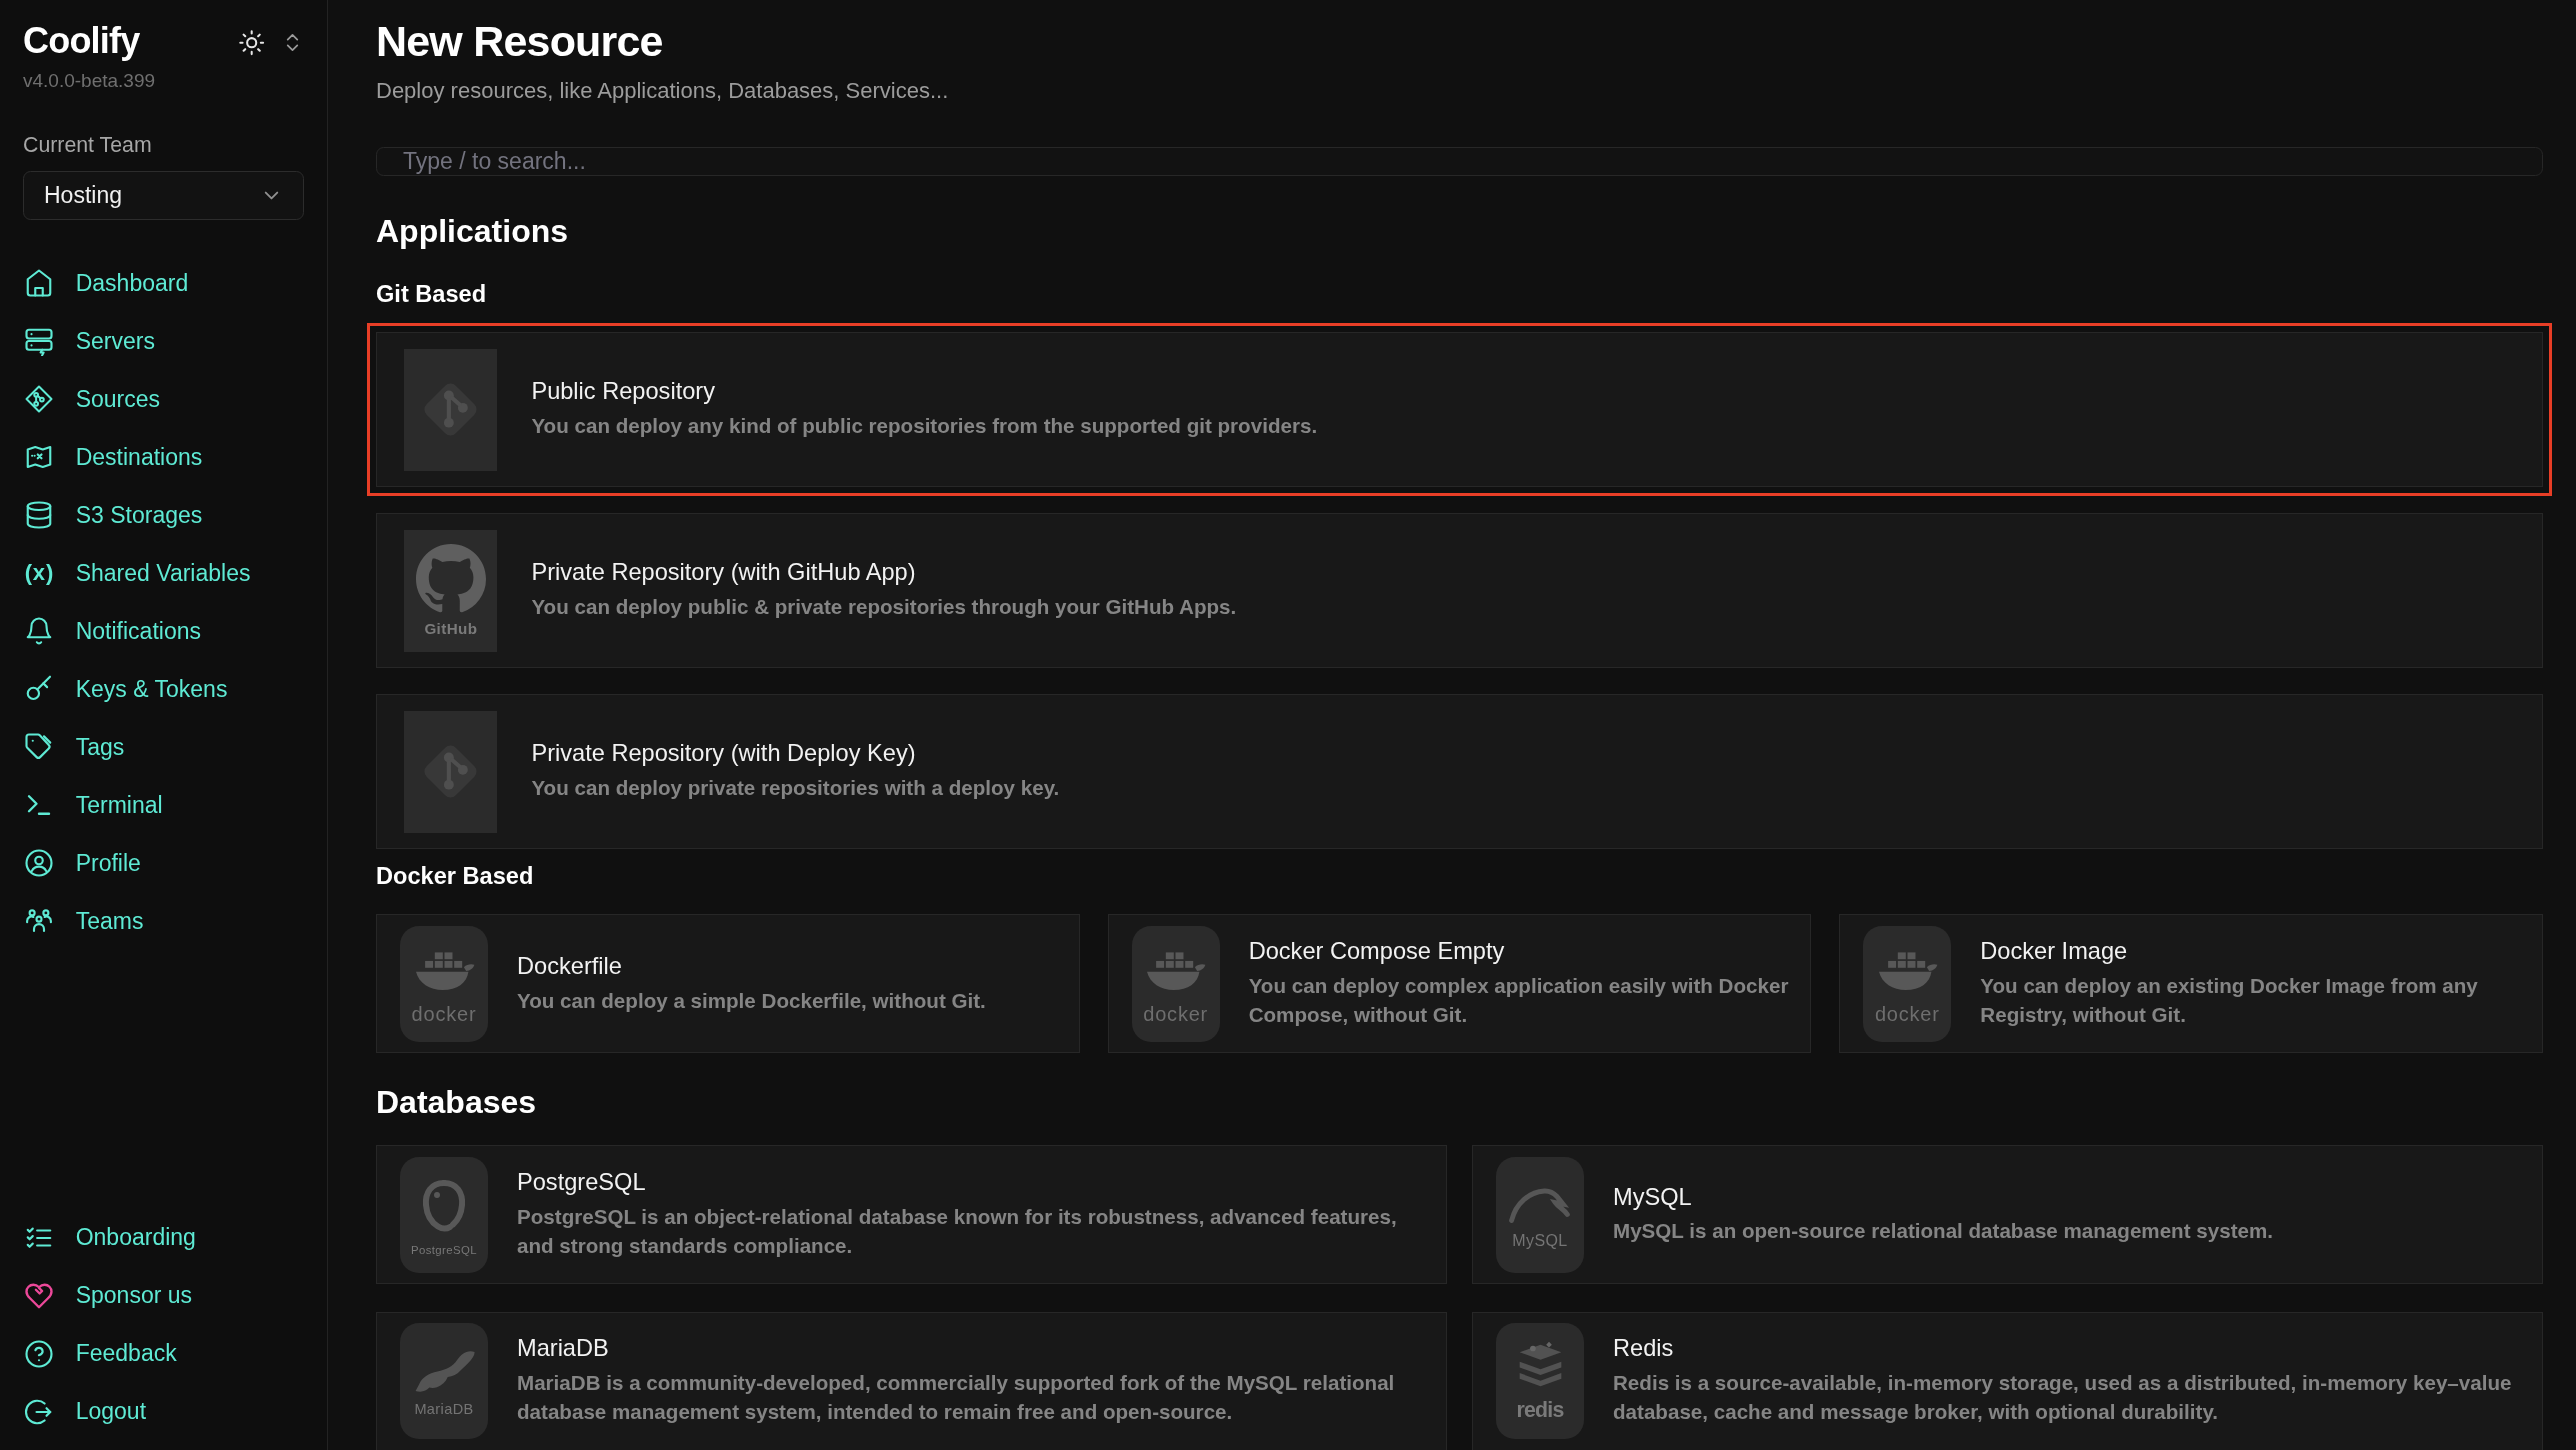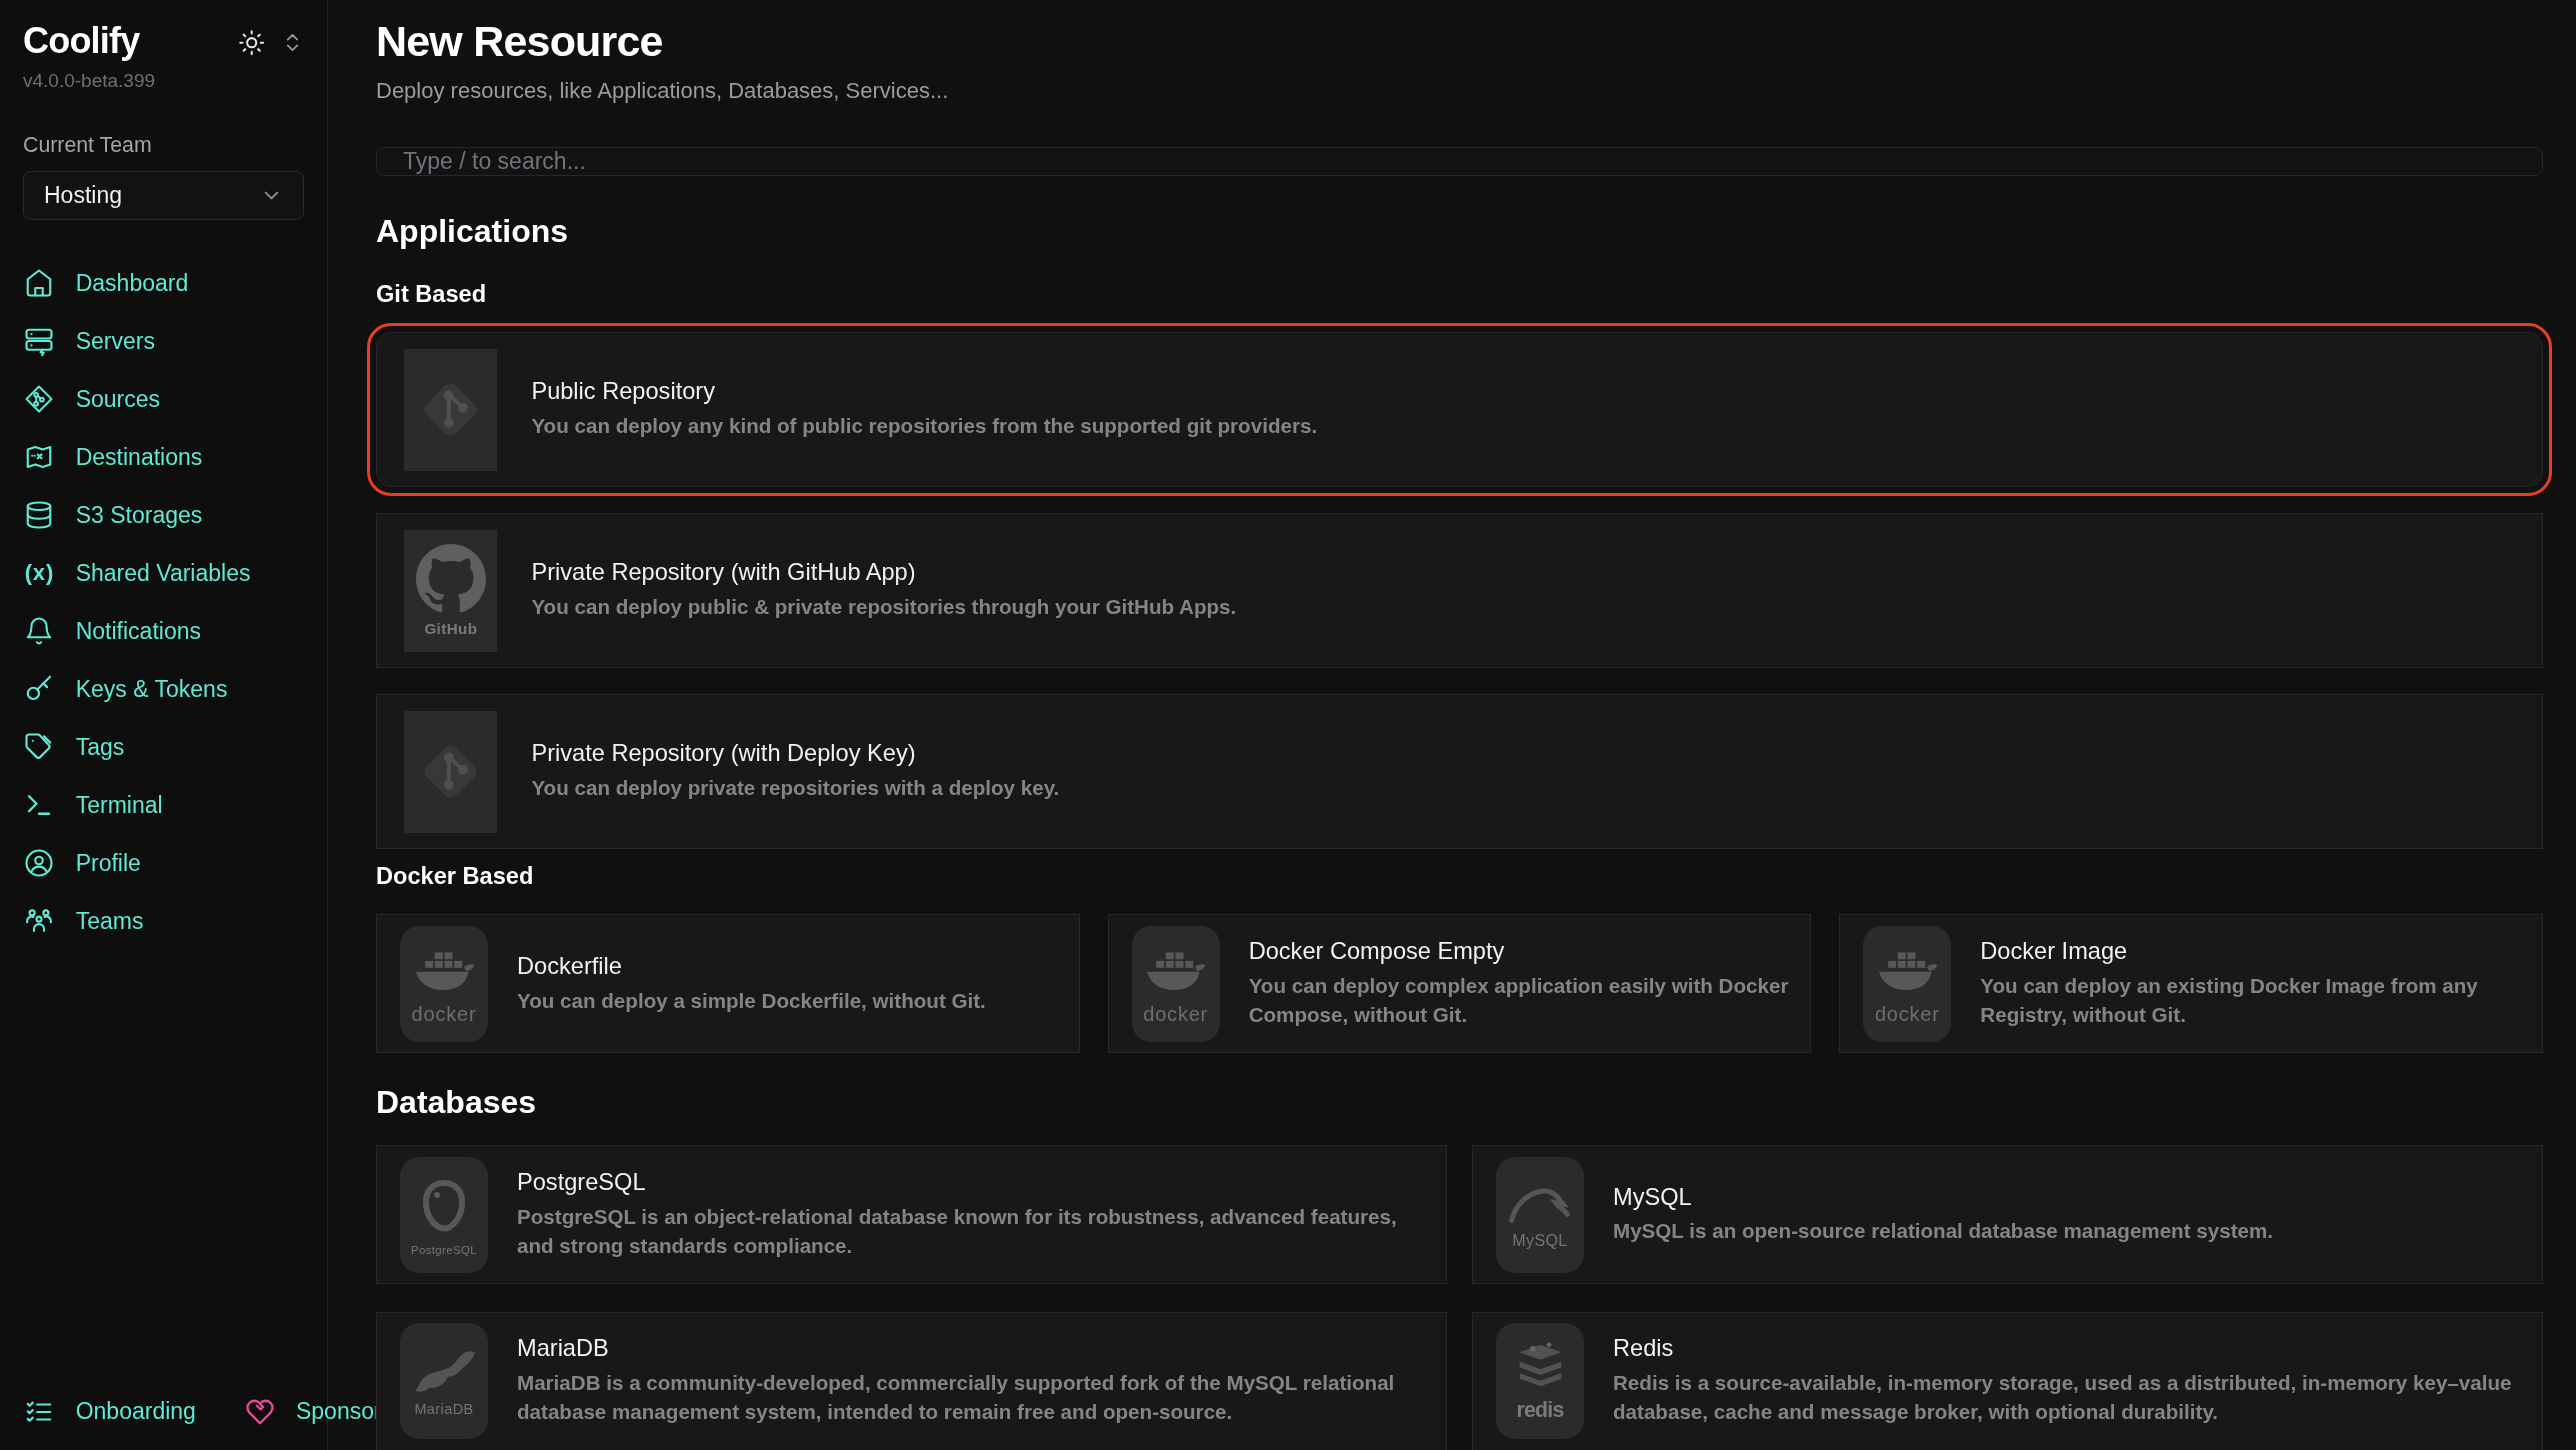--- a/index.html
+++ b/index.html
@@ -33,21 +33,21 @@
   .chev { color:#8f8f8f; }
 
   .nav { margin-top:34px; display:flex; flex-direction:column; }
   .nav-item {
     height:58px; display:flex; align-items:center; gap:21.3px;
     padding:0 24.4px; font-size:23px; color:#5eead4; cursor:pointer; white-space:nowrap;
   }
   .nav-item svg { width:30px; height:30px; flex:none; }
   .nav-item.active { background:#1f1f1f; color:#fcd452; }
   .txt-icon { width:30px; flex:none; text-align:center; font-size:22px; font-weight:700; letter-spacing:0.8px; }
-  .nav-footer { margin-top:auto; display:flex; flex-direction:row;align-items:center; }
+  .nav-footer { margin-top:auto; display:flex; flex-direction:column; }
   .pink svg { color:#ec4899; }
 
   
   .main { flex:1; padding:17px 33px 0 48px; display:flex; flex-direction:column; overflow:hidden; }
   .header-row { display:flex; align-items:center; gap:23px; }
   .page-title { font-size:43px; font-weight:800; letter-spacing:-0.8px; }
   .env-select {
     width:588px; height:51px; background:#161616; border:1.5px solid #2e2e2e;
     border-radius:7.6px; display:flex; align-items:center; justify-content:space-between;
     padding:0 23px; font-size:23px; color:#ededed; cursor:pointer;
@@ -65,21 +65,21 @@
   .git-heading { margin-top:30.5px; }
   .docker-heading { margin-top:14px; }
   .db-heading { margin-top:30.5px; }
 
   .card-list { margin-top:24.4px; display:flex; flex-direction:column; gap:26px; }
   .card {
     background:#181818; border:1.5px solid #272727;
     display:flex; align-items:center; gap:34px; padding:7.6px 23px 7.6px 27.4px;
     min-height:155px; cursor:pointer;
   }
-  .card.highlighted { outline:3px solid #e83e26; outline-offset:6.9px;border-radius:15px; }
+  .card.highlighted { outline:3px solid #e83e26; outline-offset:6.9px; }
 
   .tile {
     width:93px; height:122px; background:#2b2b2b; flex:none;
     display:flex; flex-direction:column; align-items:center; justify-content:center; gap:6.1px;
   }
   .tile-label { font-size:15.2px; color:#7a7a7a; font-weight:700; letter-spacing:0.4px; }
   .tile-label.lbl-docker { font-weight:400; font-size:20px; letter-spacing:0.8px; color:#6e6e6e; }
   .tile-label.lbl-pg { font-size:11.4px; font-weight:400; color:#787878; }
   .tile-label.lbl-mysql { font-size:16px; font-weight:400; color:#747474; }
   .tile-label.lbl-maria { font-size:14.5px; font-weight:400; color:#747474; }

